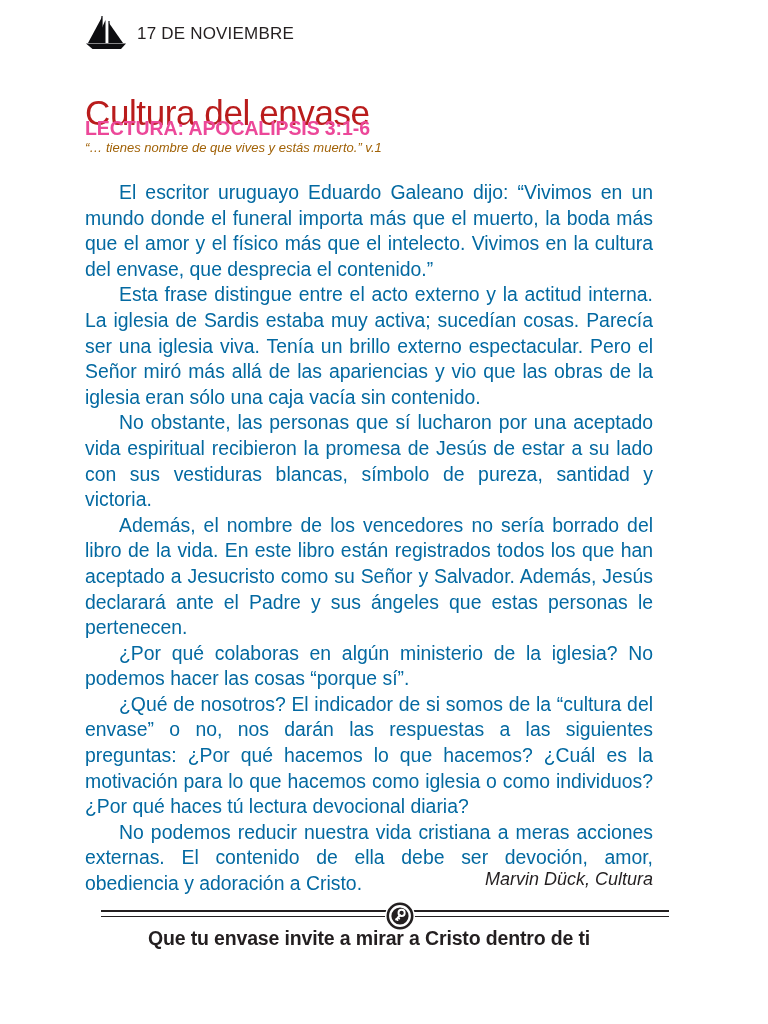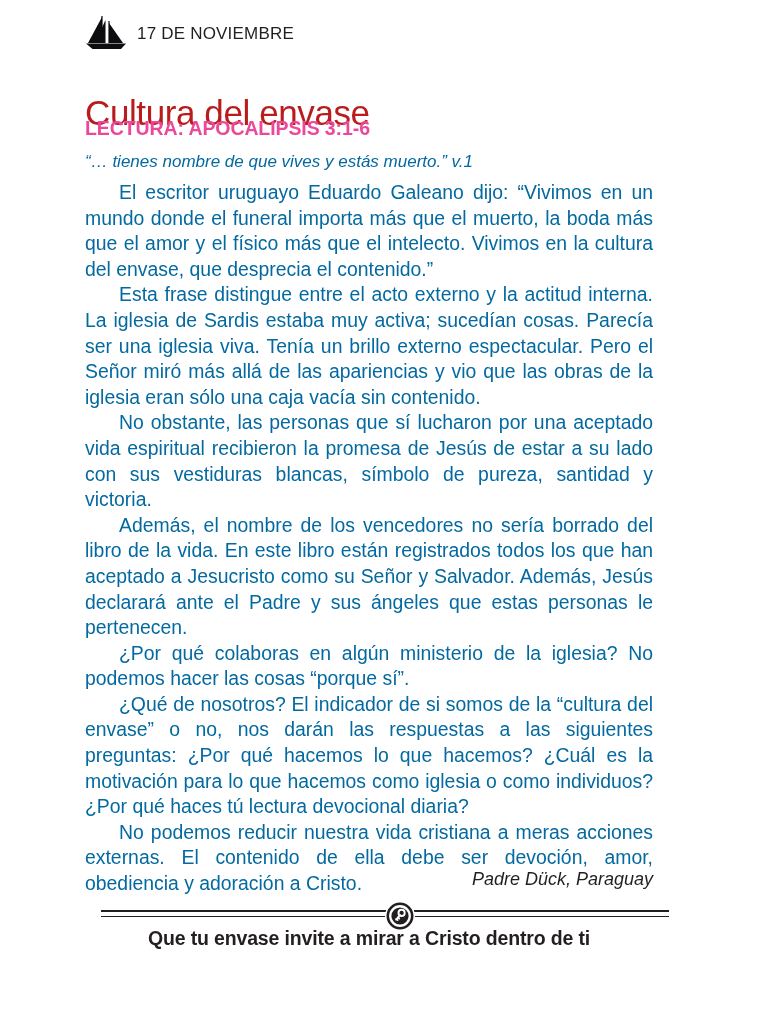--- a/index.html
+++ b/index.html
@@ -66,24 +66,24 @@
     top: 117px;
     font-size: 19.5px;
     font-weight: bold;
     letter-spacing: -0.1px;
     color: #ec4899;
     white-space: nowrap;
   }
   .verse {
     position: absolute;
     left: 85px;
-    top: 152px;
-    font-size: 17px;
+    top: 140px;
+    font-size: 13px;
     font-style: italic;
-    color: #0369a1;
+    color: #a16207;
     white-space: nowrap;
   }
 
   
   .body-text {
     position: absolute;
     left: 85px;
     top: 180px;
     width: 568px;
     font-size: 19.4px;
@@ -186,21 +186,21 @@
   <div class="body-text">
     <p>El escritor uruguayo Eduardo Galeano dijo: “Vivimos en un mundo donde el funeral importa más que el muerto, la boda más que el amor y el físico más que el intelecto. Vivimos en la cultura del envase, que desprecia el contenido.”</p>
     <p>Esta frase distingue entre el acto externo y la actitud interna. La iglesia de Sardis estaba muy activa; sucedían cosas. Parecía ser una iglesia viva. Tenía un brillo externo espectacular. Pero el Señor miró más allá de las apariencias y vio que las obras de la iglesia eran sólo una caja vacía sin contenido.</p>
     <p>No obstante, las personas que sí lucharon por una aceptado vida espiritual recibieron la promesa de Jesús de estar a su lado con sus vestiduras blancas, símbolo de pureza, santidad y victoria.</p>
     <p>Además, el nombre de los vencedores no sería borrado del libro de la vida. En este libro están registrados todos los que han aceptado a Jesucristo como su Señor y Salvador. Además, Jesús declarará ante el Padre y sus ángeles que estas personas le pertenecen.</p>
     <p>¿Por qué colaboras en algún ministerio de la iglesia? No podemos hacer las cosas “porque sí”.</p>
     <p>¿Qué de nosotros? El indicador de si somos de la “cultura del envase” o no, nos darán las respuestas a las siguientes preguntas: ¿Por qué hacemos lo que hacemos? ¿Cuál es la motivación para lo que hacemos como iglesia o como individuos? ¿Por qué haces tú lectura devocional diaria?</p>
     <p>No podemos reducir nuestra vida cristiana a meras acciones externas. El contenido de ella debe ser devoción, amor, obediencia y adoración a Cristo.</p>
   </div>
 
-  <div class="byline">Padre Dück, Paraguay</div>
+  <div class="byline">Marvin Dück, Cultura</div>
 
   <div class="footer">
     <div class="rule-wrap">
       <div class="rule-top"></div>
       <div class="rule-bottom"></div>
       <span class="key-badge">
         <svg viewBox="0 0 30 30" width="30" height="30" aria-hidden="true">
           <circle cx="15" cy="15" r="12.2" fill="none" stroke="#231f20" stroke-width="2.6"></circle>
           <circle cx="15" cy="15" r="8.6" fill="#231f20"></circle>
 

